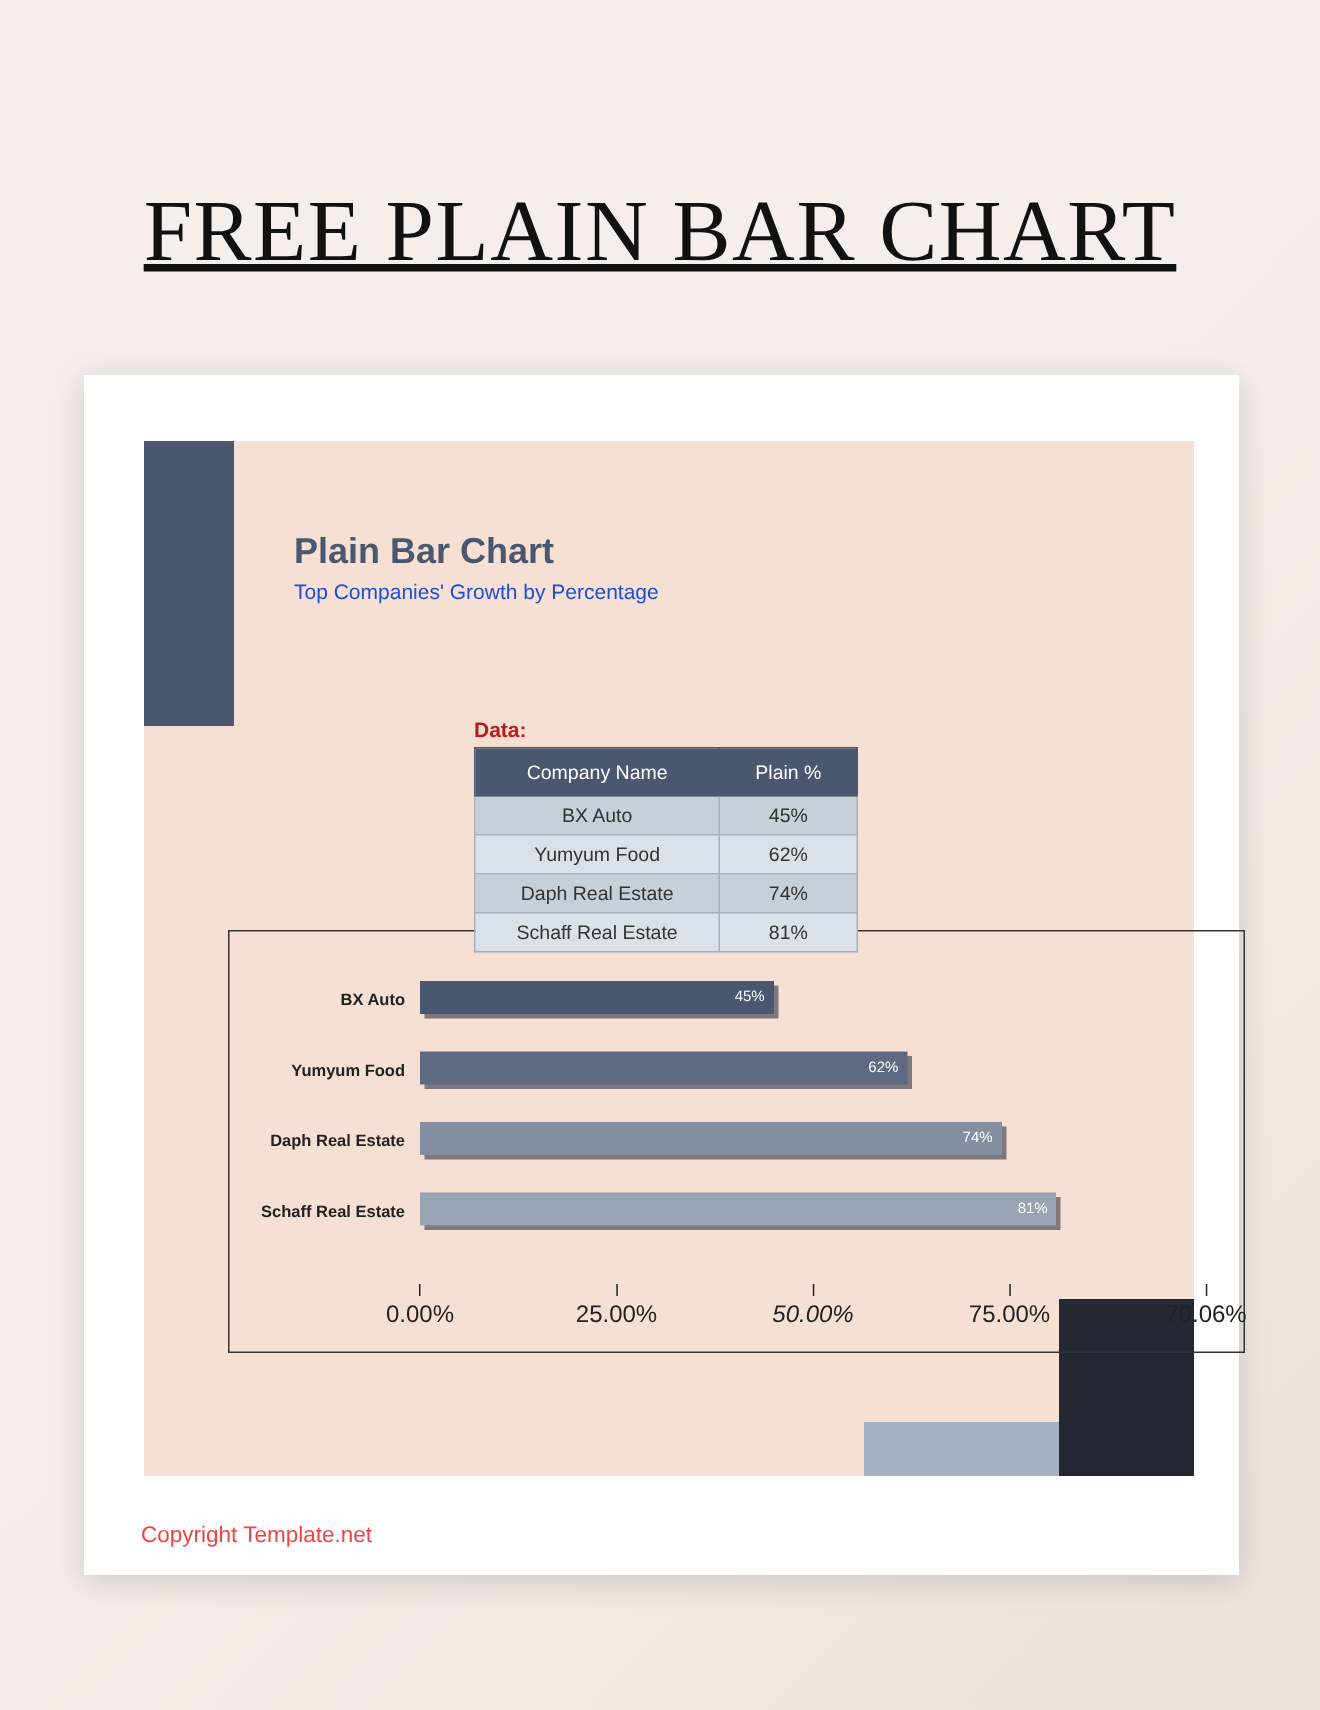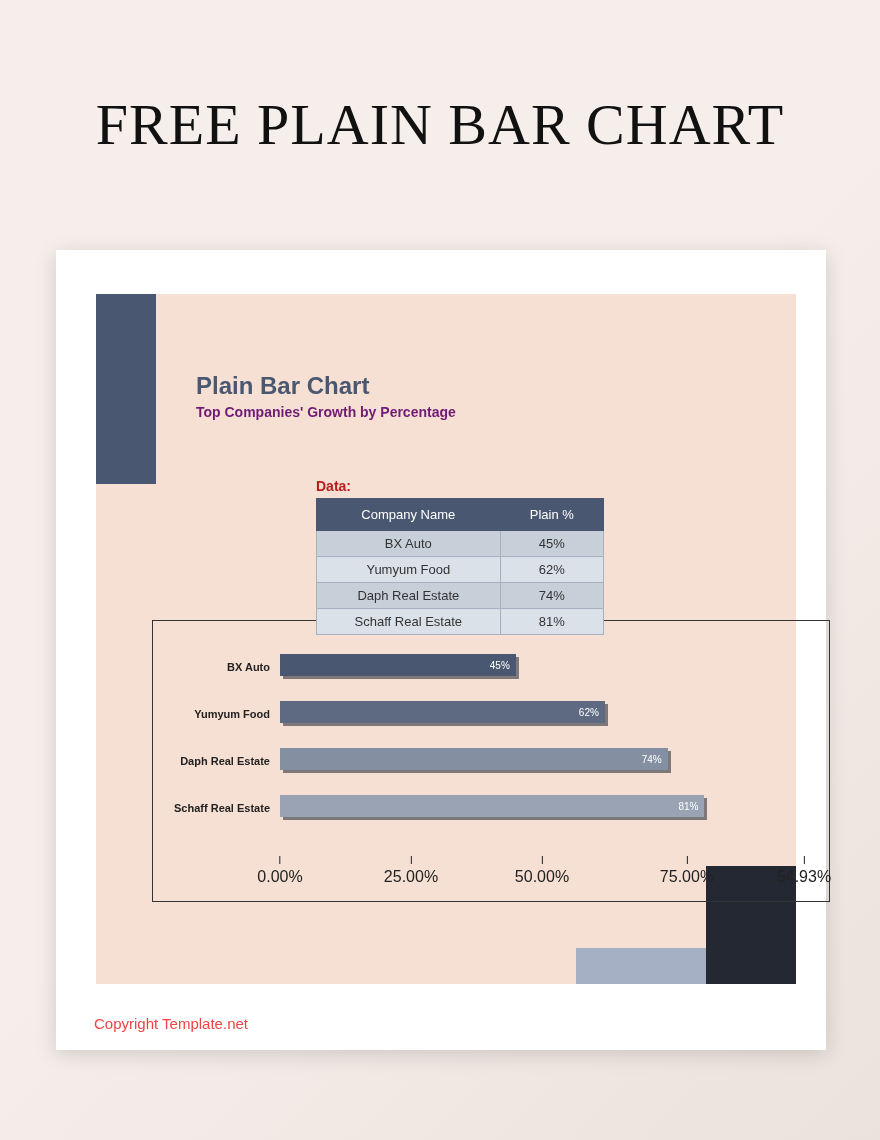--- a/index.html
+++ b/index.html
@@ -11,21 +11,22 @@
     position: relative;
     overflow: hidden;
   }
   .page-title {
     font-family: "Times New Roman", Georgia, serif;
     font-size: 58px;
     font-weight: 400;
     letter-spacing: 1px;
     color: #111;
     text-align: center;
-    padding-top: 91px;
+    padding-top: 120px;
+    text-decoration: underline;
   }
   .card {
     position: absolute;
     left: 56px;
     top: 250px;
     width: 770px;
     height: 800px;
     background: #fff;
     box-shadow: 0 4px 20px rgba(0,0,0,0.15);
   }
@@ -42,48 +43,47 @@
     left: 40px;
     top: 44px;
     width: 60px;
     height: 190px;
     background: #4a5770;
     z-index: 3;
   }
   .chart-header {
     position: absolute;
     left: 100px;
-    top: 78px;
+    top: 60px;
     z-index: 4;
   }
   .chart-title {
     font-size: 24px;
     font-weight: bold;
     color: #4a5770;
   }
   .chart-subtitle {
     font-size: 14px;
-    color: #701a75;
+    color: #1d4ed8;
     margin-top: 4px;
-    font-weight: bold;
   }
   .data-label {
     position: absolute;
     left: 220px;
     top: 184px;
     font-size: 14px;
     font-weight: bold;
     color: #b91c1c;
     z-index: 5;
   }
   .data-table {
     position: absolute;
     left: 220px;
     top: 204px;
-    width: 288px;
+    width: 256px;
     border-collapse: collapse;
     z-index: 5;
     font-size: 13px;
   }
   .data-table thead th {
     background: #4a5770;
     color: #fff;
     font-weight: 500;
     padding: 8px 6px;
     border: 1px solid #4a5770;
@@ -275,31 +275,31 @@
 
     <div class="axis" id="axis">
         <div class="tick" style="left: 0%;">
           <div class="tick-mark"></div>
           <div>0.00%</div>
         </div>
         <div class="tick" style="left: 25%;">
           <div class="tick-mark"></div>
           <div>25.00%</div>
         </div>
-        <div class="tick" style="left: 50%;">
+        <div class="tick" style="left: 50%; font-style: italic;">
           <div class="tick-mark"></div>
           <div>50.00%</div>
         </div>
-        <div class="tick" style="left: 75%; margin-left: 14px;">
+        <div class="tick" style="left: 75%;">
           <div class="tick-mark"></div>
           <div>75.00%</div>
         </div>
         <div class="tick" style="left: 100%;">
           <div class="tick-mark"></div>
-          <div>54.93%</div>
+          <div>70.06%</div>
         </div>
       </div>
 
     <div class="bottom-dark-block"></div>
     <div class="bottom-light-block"></div>
   </div>
 
   <div class="navy-block"></div>
 
   <div class="copyright">Copyright Template.net</div>

